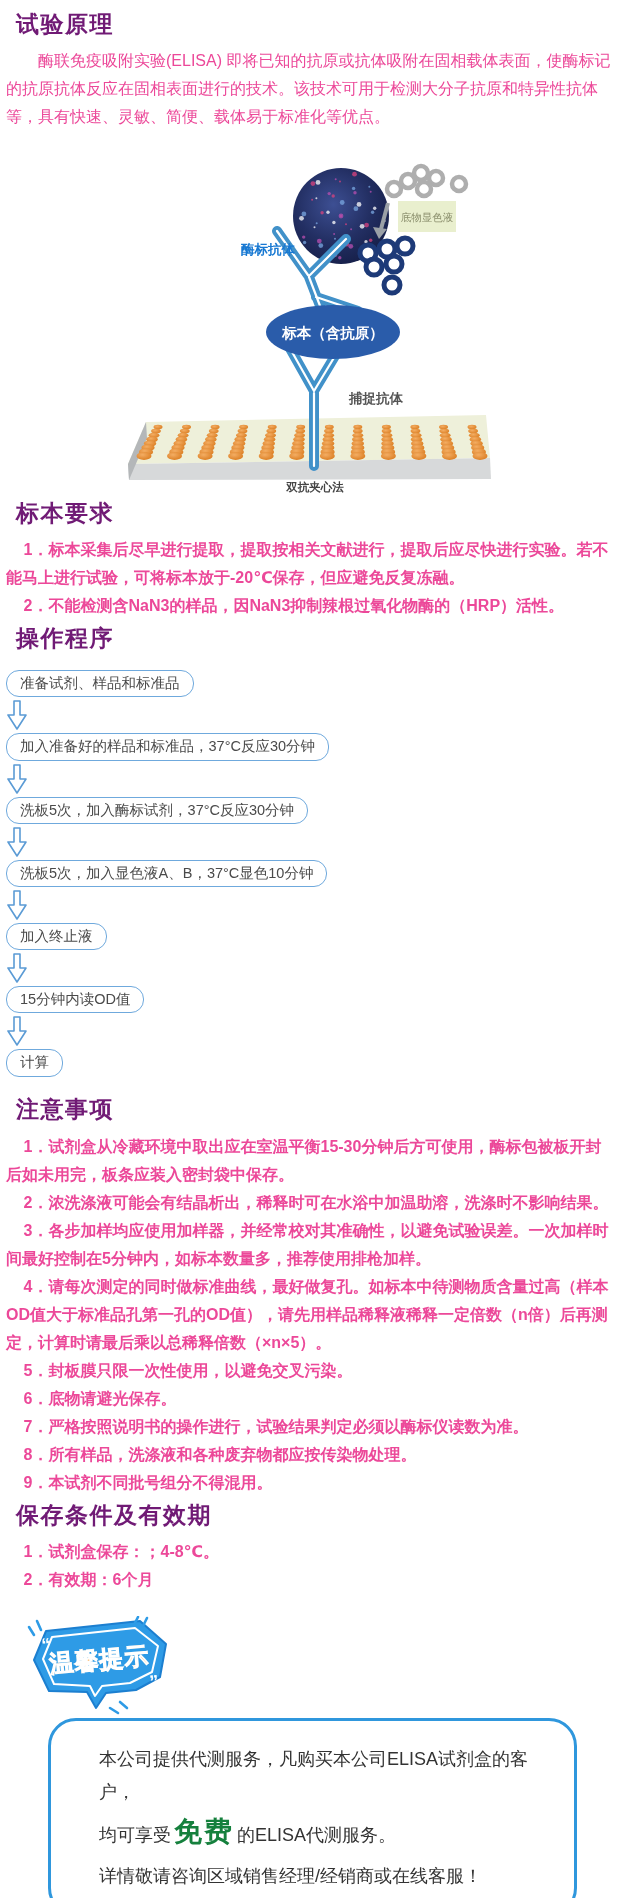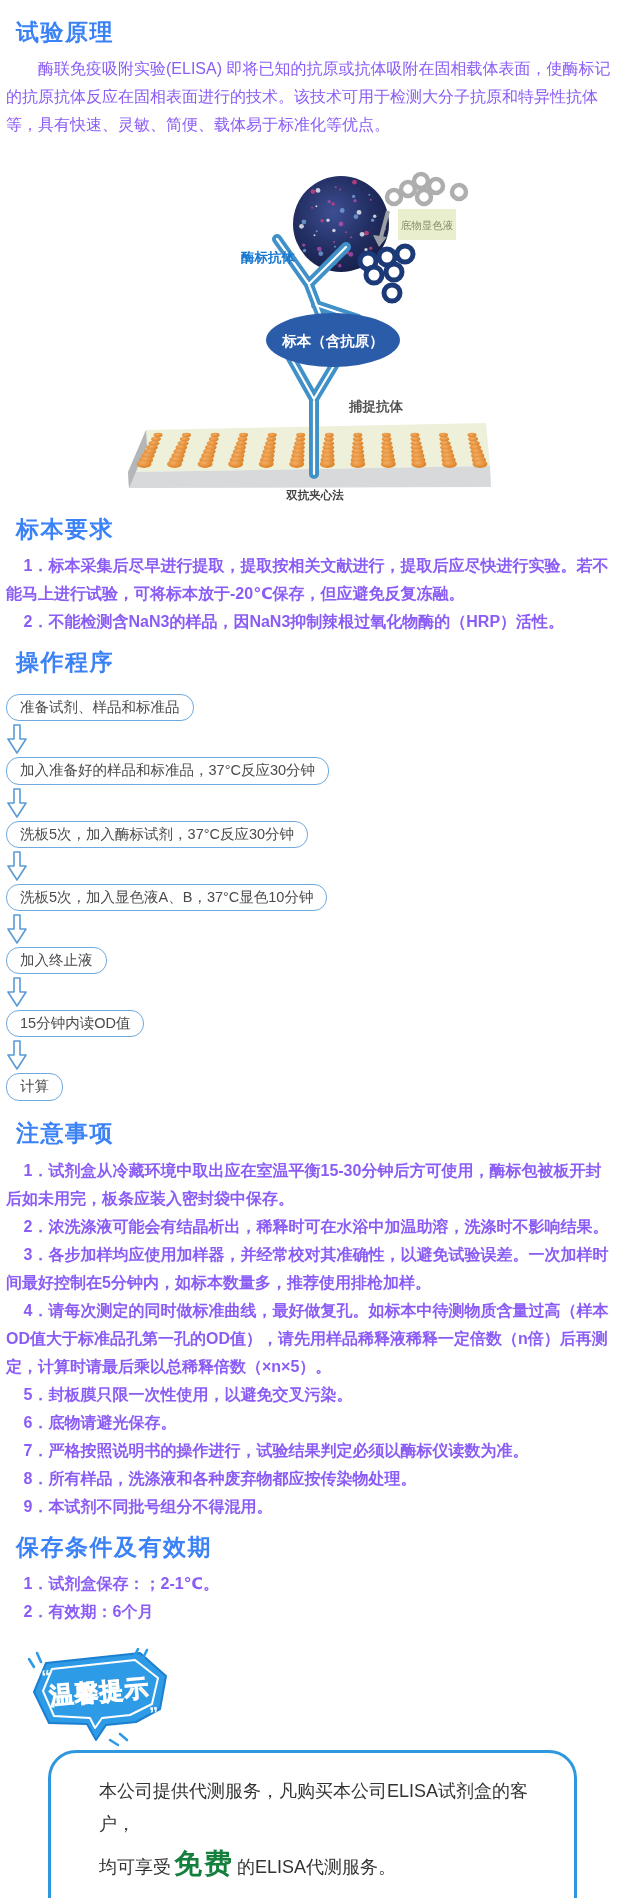--- a/index.html
+++ b/index.html
@@ -1,21 +1,21 @@
 <!DOCTYPE html>
 <html><head>
 <meta charset="utf-8">
 <style>
   html,body{margin:0;padding:0;background:#ffffff;}
   body{width:619px;font-family:"Liberation Sans","DejaVu Sans",sans-serif;color:#3f3f3f;}
   .page{padding:6px 6px 8px 6px;}
-  h2.sec{color:#3b82f6;font-size:23px;font-weight:900;letter-spacing:1.5px;
-         margin:12px 0 8px 0;padding-left:10px;line-height:1.25;}
+  h2.sec{color:#701a75;font-size:23px;font-weight:900;letter-spacing:1.5px;
+         margin:4px 0 8px 0;padding-left:10px;line-height:1.25;}
   .mt-spec{margin-top:28px;} .mt-proc{margin-top:22px;} .mt-note{margin-top:20px;font-family:Liberation Mono, monospace;} .mt-stor{margin-top:20px;}
-  p.body{font-size:16px;line-height:1.75;margin:0;color:#8b5cf6;}
+  p.body{font-size:16px;line-height:1.75;margin:0;color:#ec4899;}
   p.indent{text-indent:2em;}
   p.item{text-indent:1.1em;font-weight:bold;}
   .diagram{margin-top:8px;}
   .diagram svg{display:block;}
   
   .flowchart{display:flex;flex-direction:column;align-items:flex-start;margin:18px 0 20px 0;}
   .flow-box{border:1.5px solid #6fa9dd;border-radius:13px;background:#fff;color:#4a4a4a;
             font-size:14.5px;line-height:1.6;padding:1px 13px;white-space:nowrap;}
   .flow-arrow{display:block;margin:3px 0;}
   
@@ -294,21 +294,21 @@
   <p class="body item">2．浓洗涤液可能会有结晶析出，稀释时可在水浴中加温助溶，洗涤时不影响结果。</p>
   <p class="body item">3．各步加样均应使用加样器，并经常校对其准确性，以避免试验误差。一次加样时间最好控制在5分钟内，如标本数量多，推荐使用排枪加样。</p>
   <p class="body item">4．请每次测定的同时做标准曲线，最好做复孔。如标本中待测物质含量过高（样本OD值大于标准品孔第一孔的OD值），请先用样品稀释液稀释一定倍数（n倍）后再测定，计算时请最后乘以总稀释倍数（×n×5）。</p>
   <p class="body item">5．封板膜只限一次性使用，以避免交叉污染。</p>
   <p class="body item">6．底物请避光保存。</p>
   <p class="body item">7．严格按照说明书的操作进行，试验结果判定必须以酶标仪读数为准。</p>
   <p class="body item">8．所有样品，洗涤液和各种废弃物都应按传染物处理。</p>
   <p class="body item">9．本试剂不同批号组分不得混用。</p>
 
   <h2 class="sec mt-stor">保存条件及有效期</h2>
-  <p class="body item">1．试剂盒保存：；2-1℃。</p>
+  <p class="body item">1．试剂盒保存：；4-8℃。</p>
   <p class="body item">2．有效期：6个月</p>
 
   <div class="badge">
     <svg width="160" height="100" viewBox="0 0 160 100" xmlns="http://www.w3.org/2000/svg">
       <g>
         <polygon points="12,44 24,15 118,5 144,28 138,61 114,74 84,77 74,92 65,76 27,75" fill="#2e9be6" stroke="#1c7fd0" stroke-width="2" stroke-linejoin="round"></polygon>
         <polygon points="21,43 30,21 113,12 136,30 130,56 108,67 80,70 73,80 68,70 32,68" fill="none" stroke="#ffffff" stroke-width="2" stroke-linejoin="round"></polygon>
         <g stroke="#2e9be6" stroke-width="2.6" stroke-linecap="round">
           <path d="M7,11 L12,19"></path>
             <path d="M15,5 L19,14"></path>

